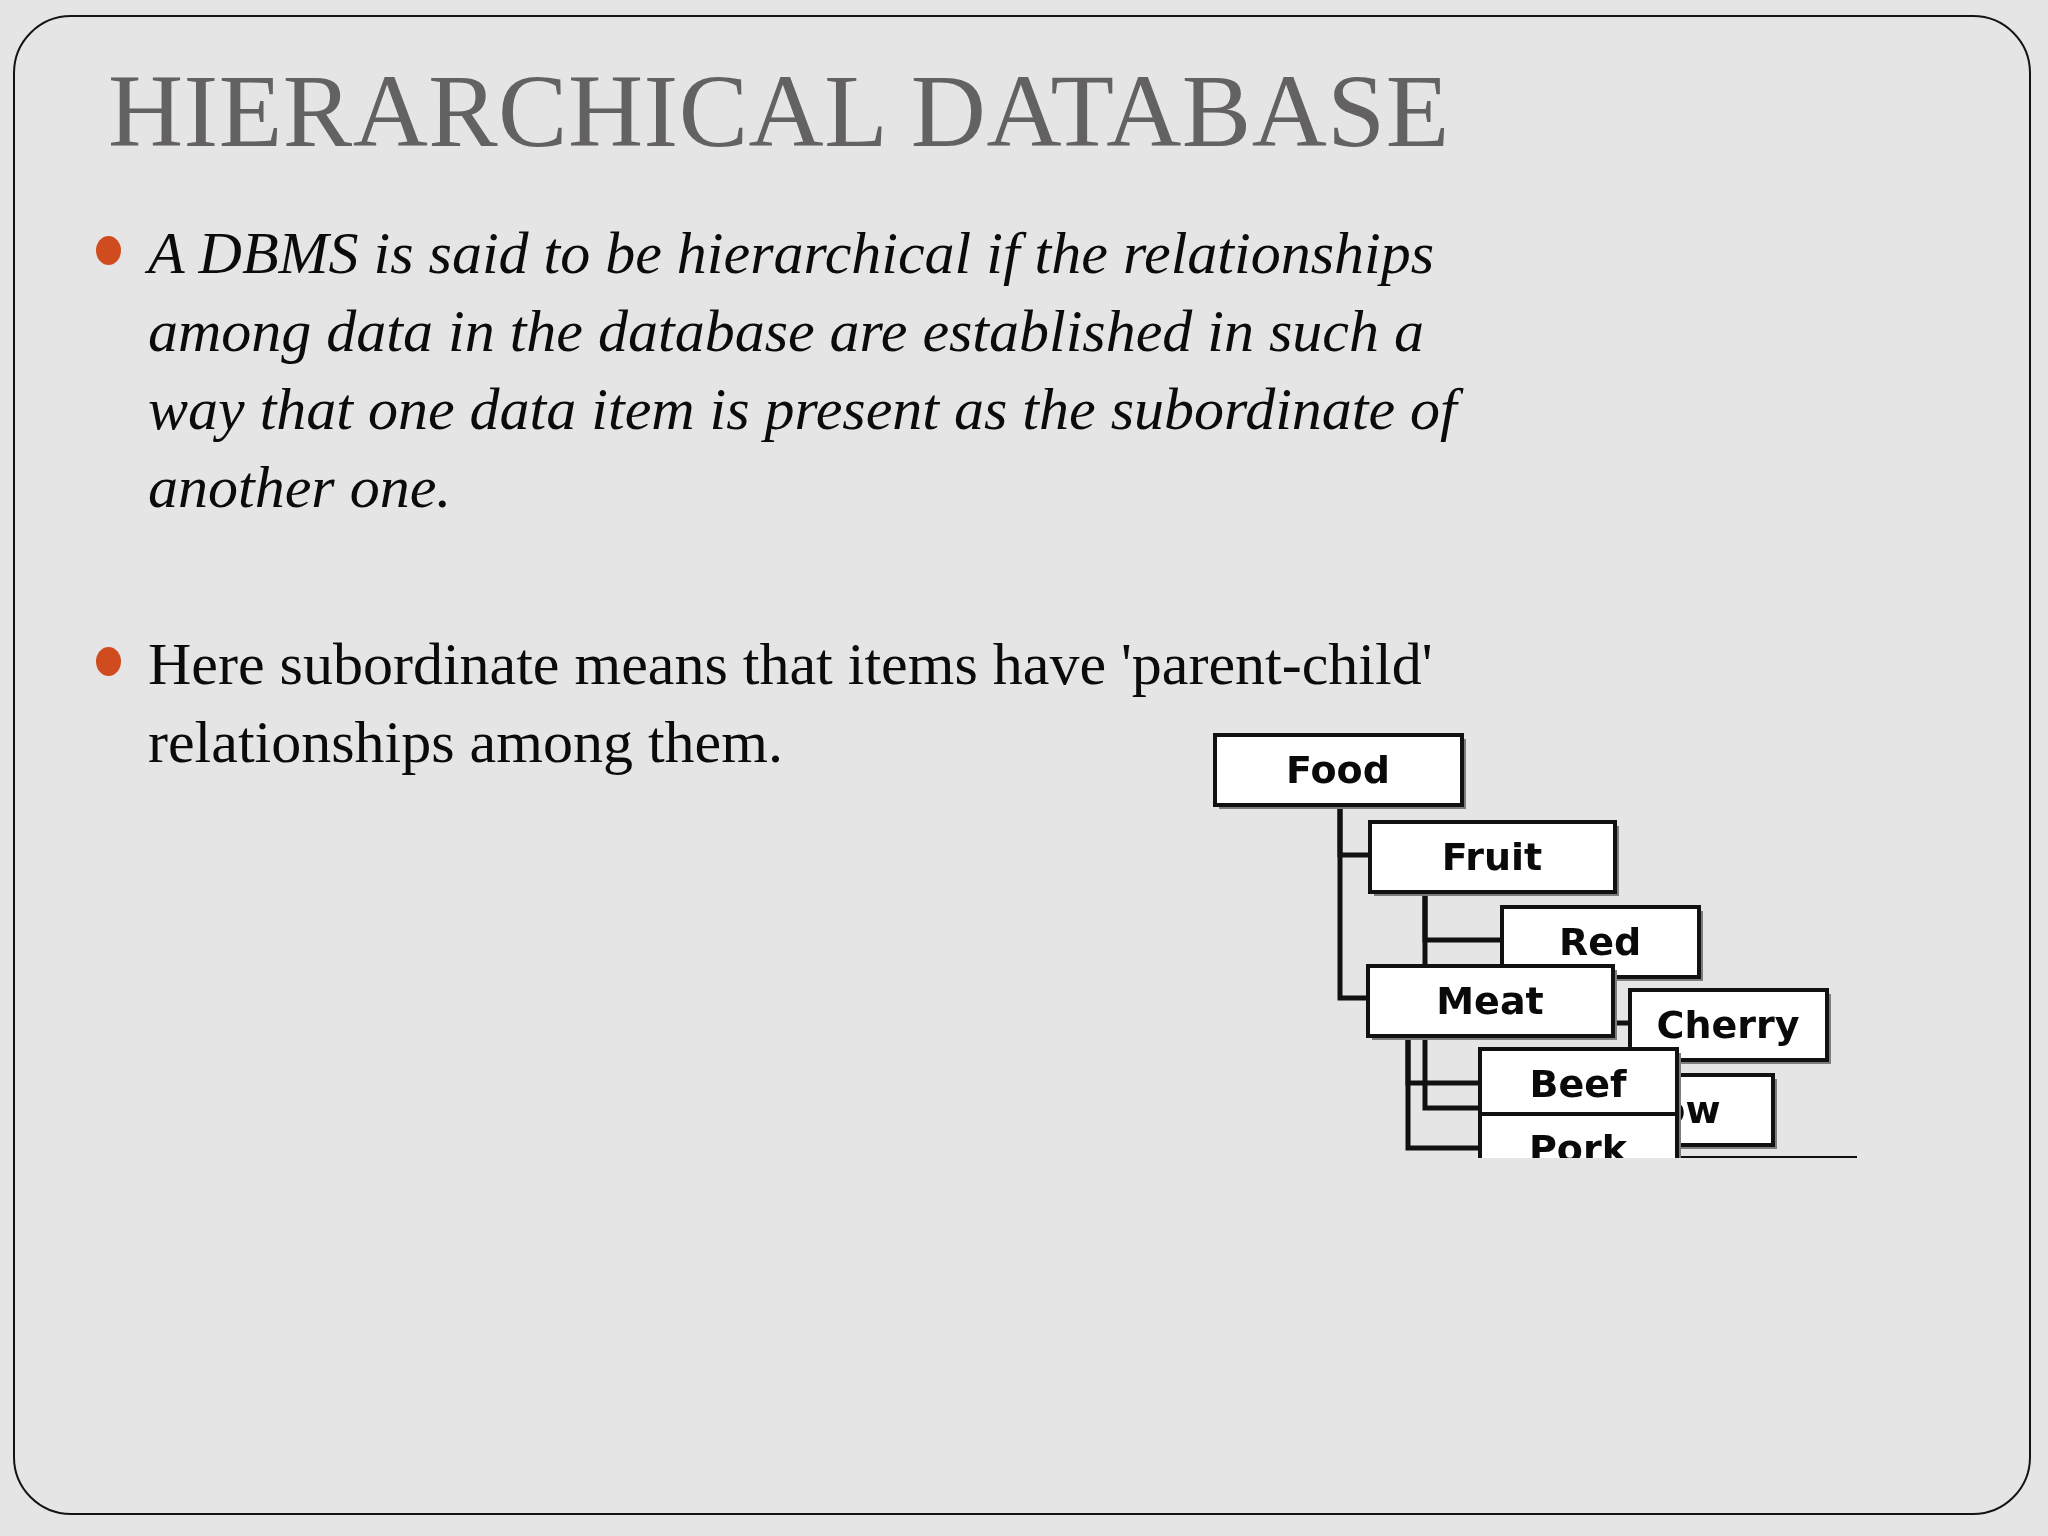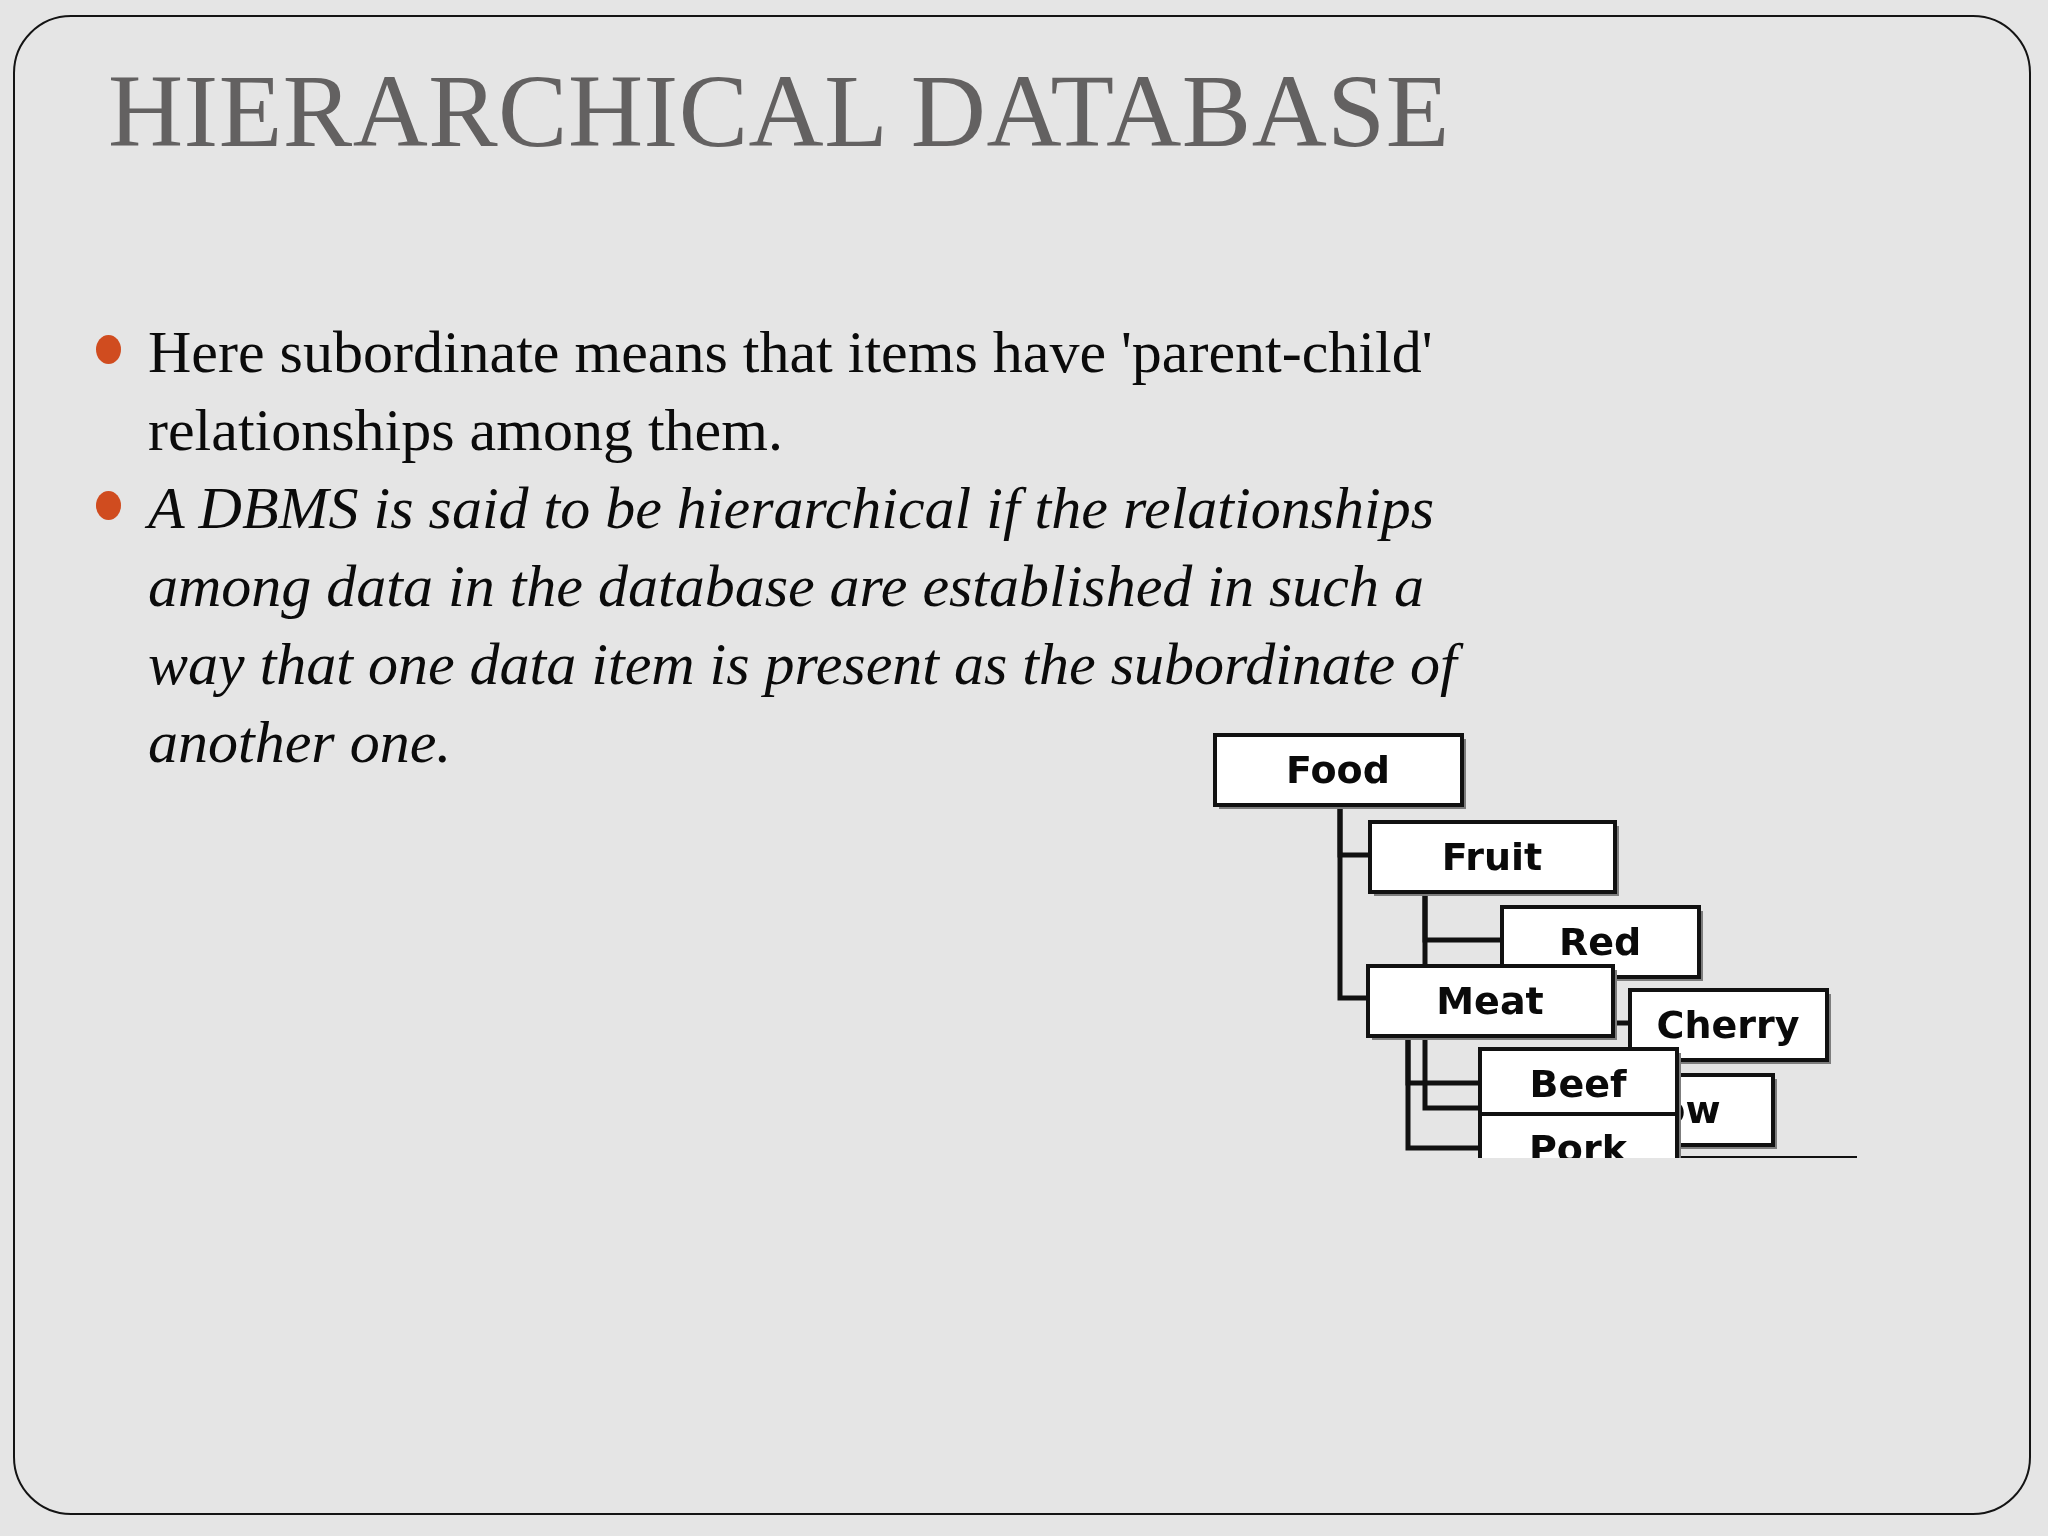--- a/index.html
+++ b/index.html
@@ -118,30 +118,30 @@
 <body>
 
 <div id="slide">
 
   <div id="slide-frame"></div>
 
   <div id="page-title">HIERARCHICAL DATABASE</div>
 
   <div id="body-content">
 
+    <div class="bullet-row italic" id="bullet-1">
+      <span class="bullet-marker"></span>
+      <span class="bullet-text">A DBMS is said to be hierarchical if the relationships among data in the database are established in such a way that one data item is present as the subordinate of another one.</span>
+    </div>
+
     <div class="bullet-row" id="bullet-2">
       <span class="bullet-marker"></span>
       <span class="bullet-text">Here subordinate means that items have 'parent-child' relationships among them.</span>
     </div>
 
-    <div class="bullet-row italic" id="bullet-1">
-      <span class="bullet-marker"></span>
-      <span class="bullet-text">A DBMS is said to be hierarchical if the relationships among data in the database are established in such a way that one data item is present as the subordinate of another one.</span>
-    </div>
-
   </div>
 
   <div id="tree-diagram">
     <svg id="tree-svg" width="830" height="440" viewBox="0 0 830 440" xmlns="http://www.w3.org/2000/svg">
 
       <path class="connector" d="M 150 88 L 150 137 L 180 137"></path>
 
       <path class="connector" d="M 150 88 L 150 280 L 178 280"></path>
 
       <path class="connector" d="M 235 175 L 235 222 L 312 222"></path>

